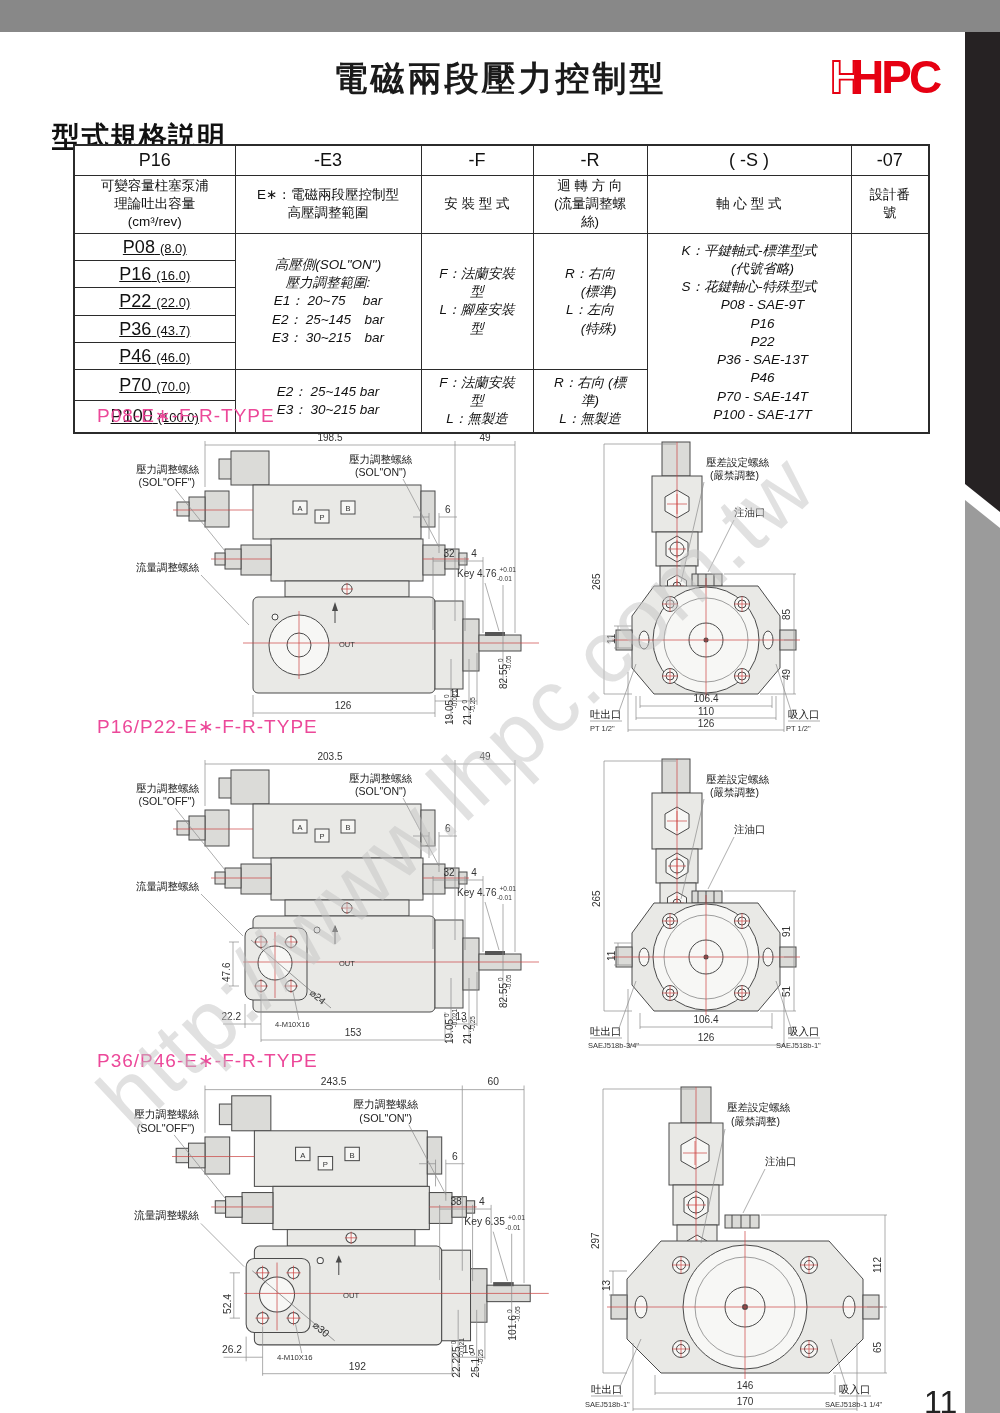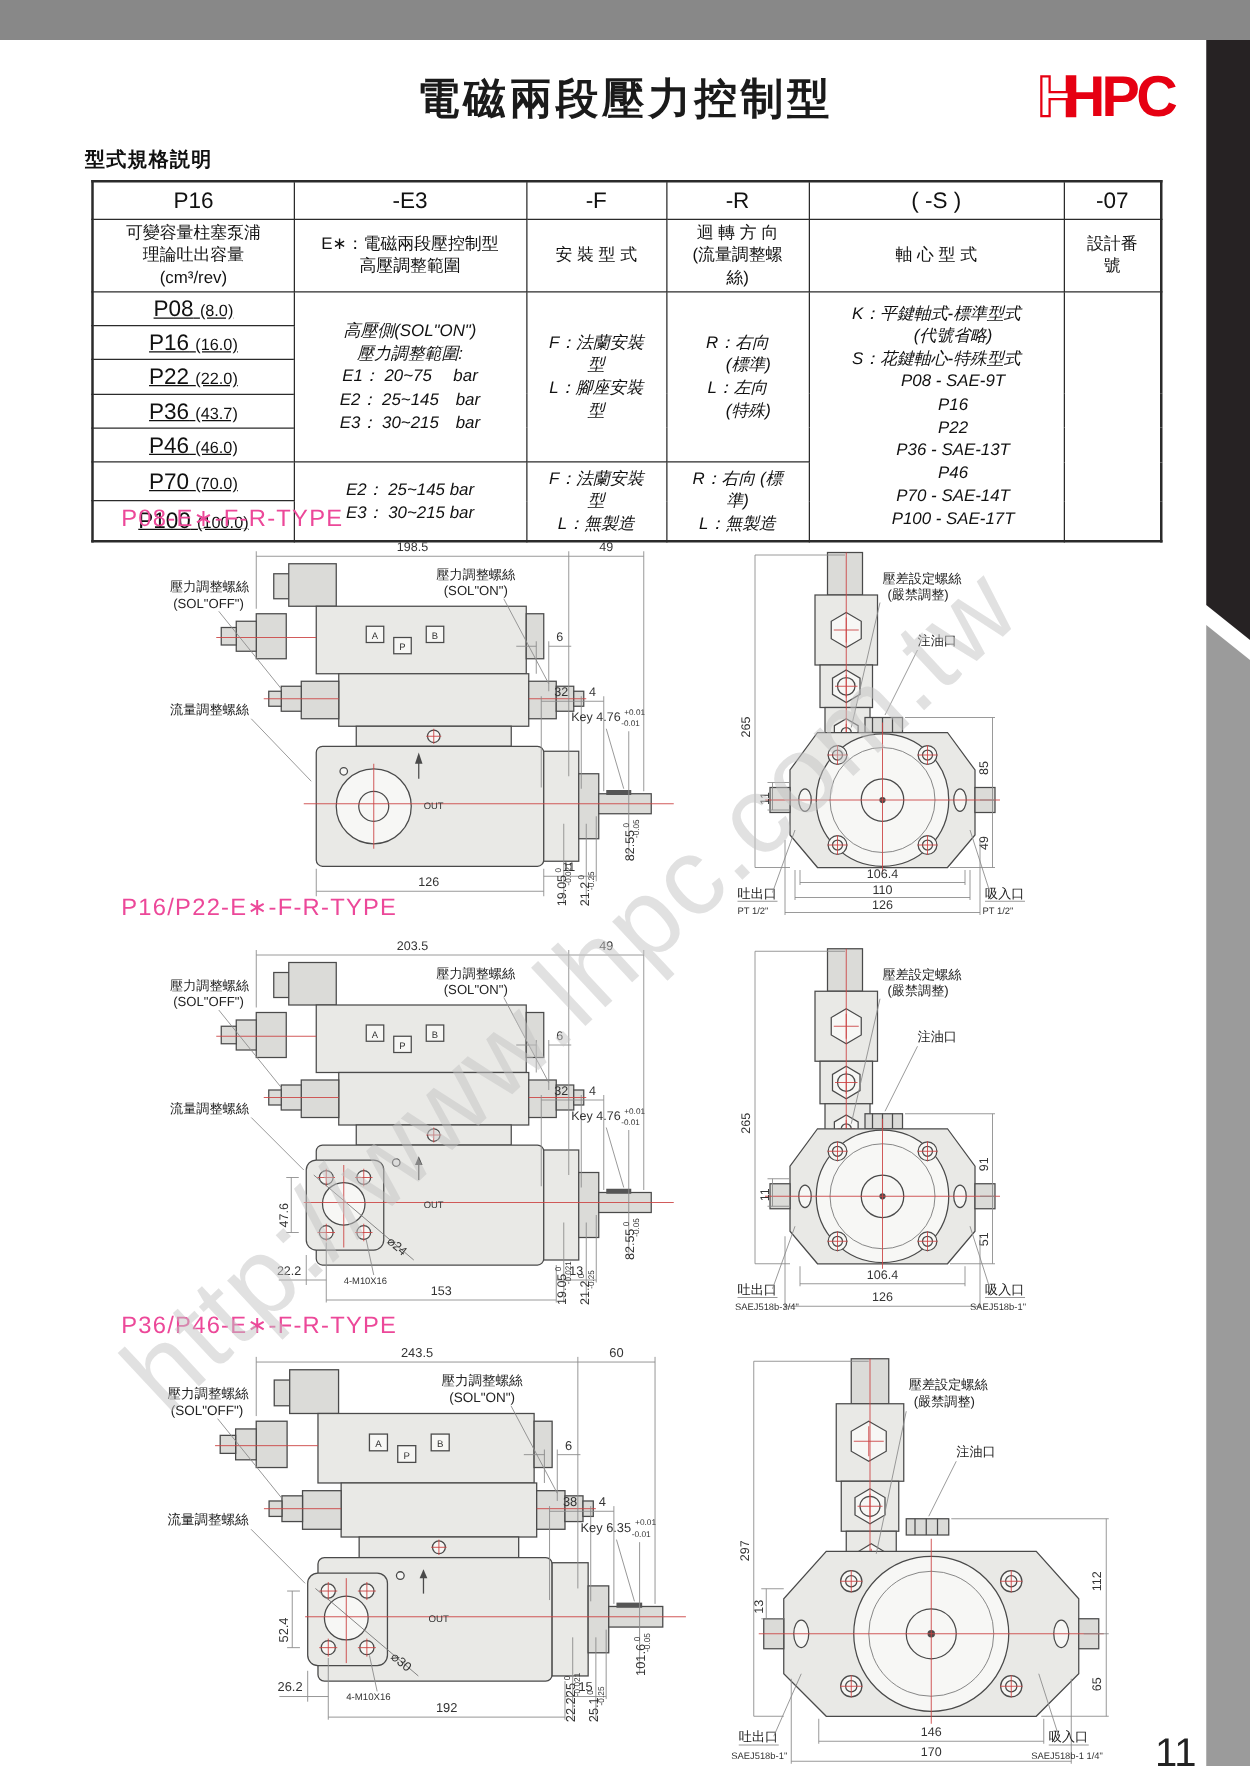--- a/index.html
+++ b/index.html
@@ -1,21 +1,21 @@
 <!DOCTYPE html>
 <html><head>
 <meta charset="utf-8">
 <style>
   html,body{margin:0;padding:0;background:#888;}
   #page{position:relative;width:1000px;height:1413px;background:#fff;overflow:hidden;
         font-family:"Liberation Sans","DejaVu Sans",sans-serif;color:#111;margin-top:32px;}
   
   .title{position:absolute;left:0;right:0;top:24px;text-align:center;font-size:34px;font-weight:bold;letter-spacing:3px;color:#1a1a1a;}
   .logo{position:absolute;right:62px;top:20px;}
-  .sec-head{position:absolute;left:68px;top:86px;font-size:16px;font-weight:bold;letter-spacing:1px;}
+  .sec-head{position:absolute;left:52px;top:86px;font-size:28px;font-weight:bold;letter-spacing:1px;text-decoration:underline;}
   
   .spec{position:absolute;left:73px;top:112px;border-collapse:collapse;table-layout:fixed;background:#fff;}
   .spec td{border:1px solid #2b2b2b;text-align:center;vertical-align:middle;padding:1px 16px;font-size:13.5px;line-height:1.35;}
   .spec{border:2px solid #2b2b2b;}
   .spec .h1{font-size:18px;height:27px;}
   .spec .h2{font-size:13.5px;height:45px;}
   .spec .model{font-size:18px;height:22px;white-space:nowrap;text-decoration:underline;}
   .spec .model small{font-size:13px;}
   .pre{white-space:pre-line;text-align:center;display:inline-block;font-style:italic;}
   .prec{white-space:pre-line;}

